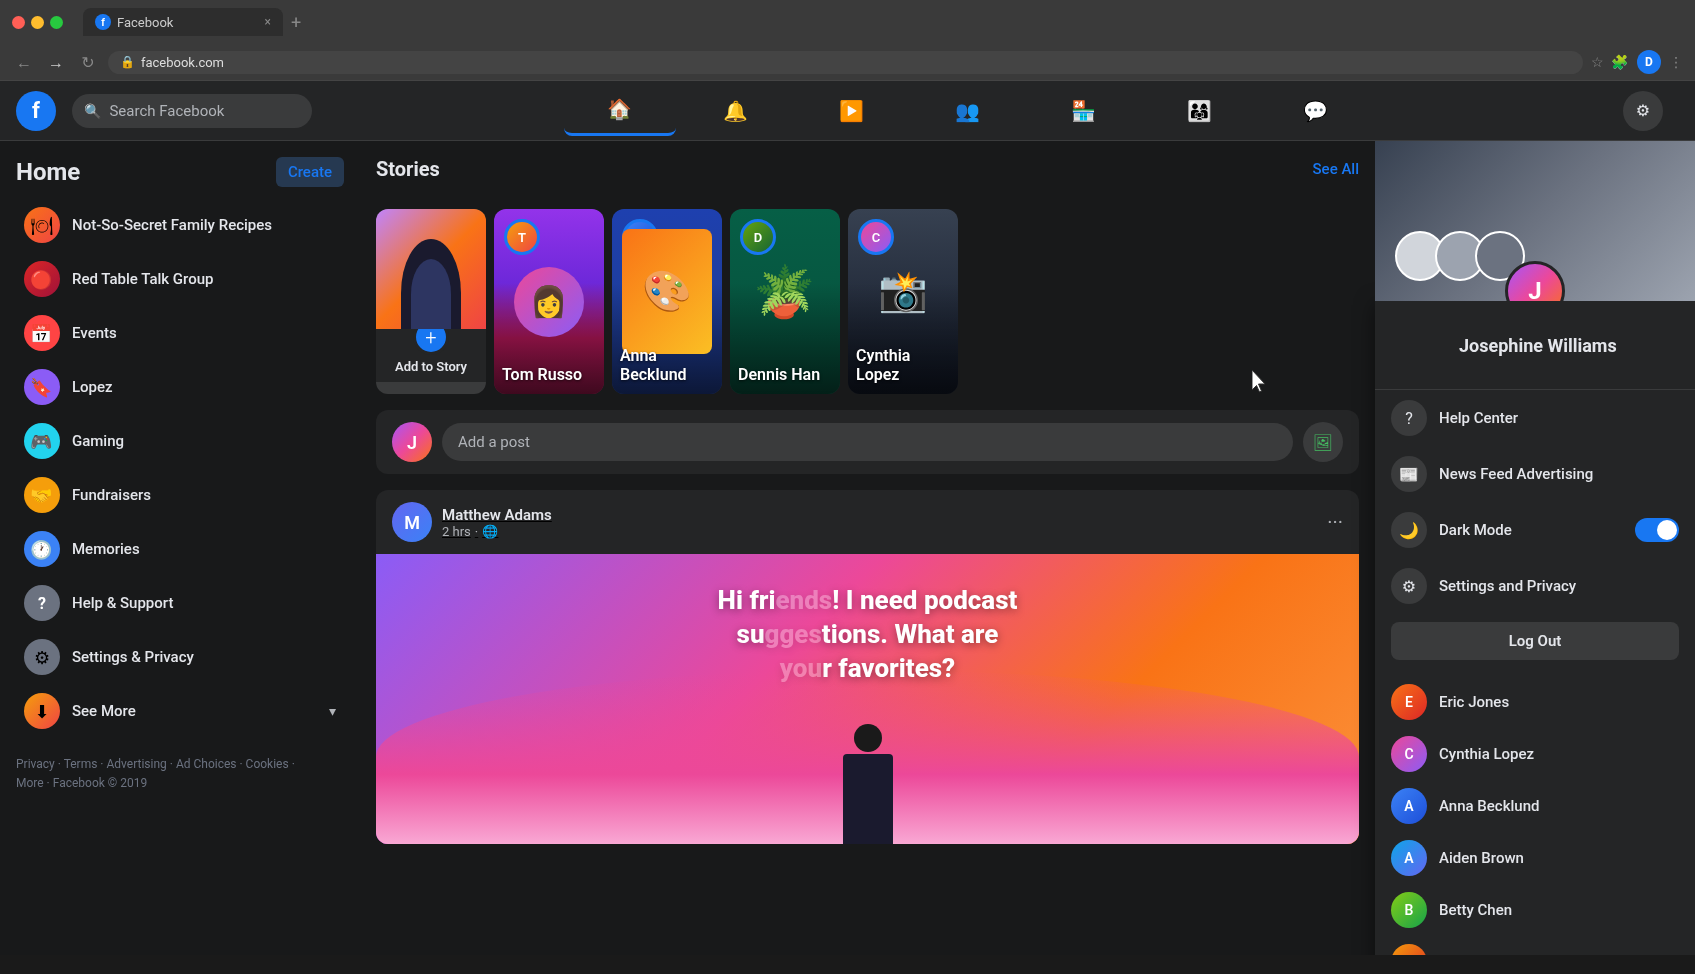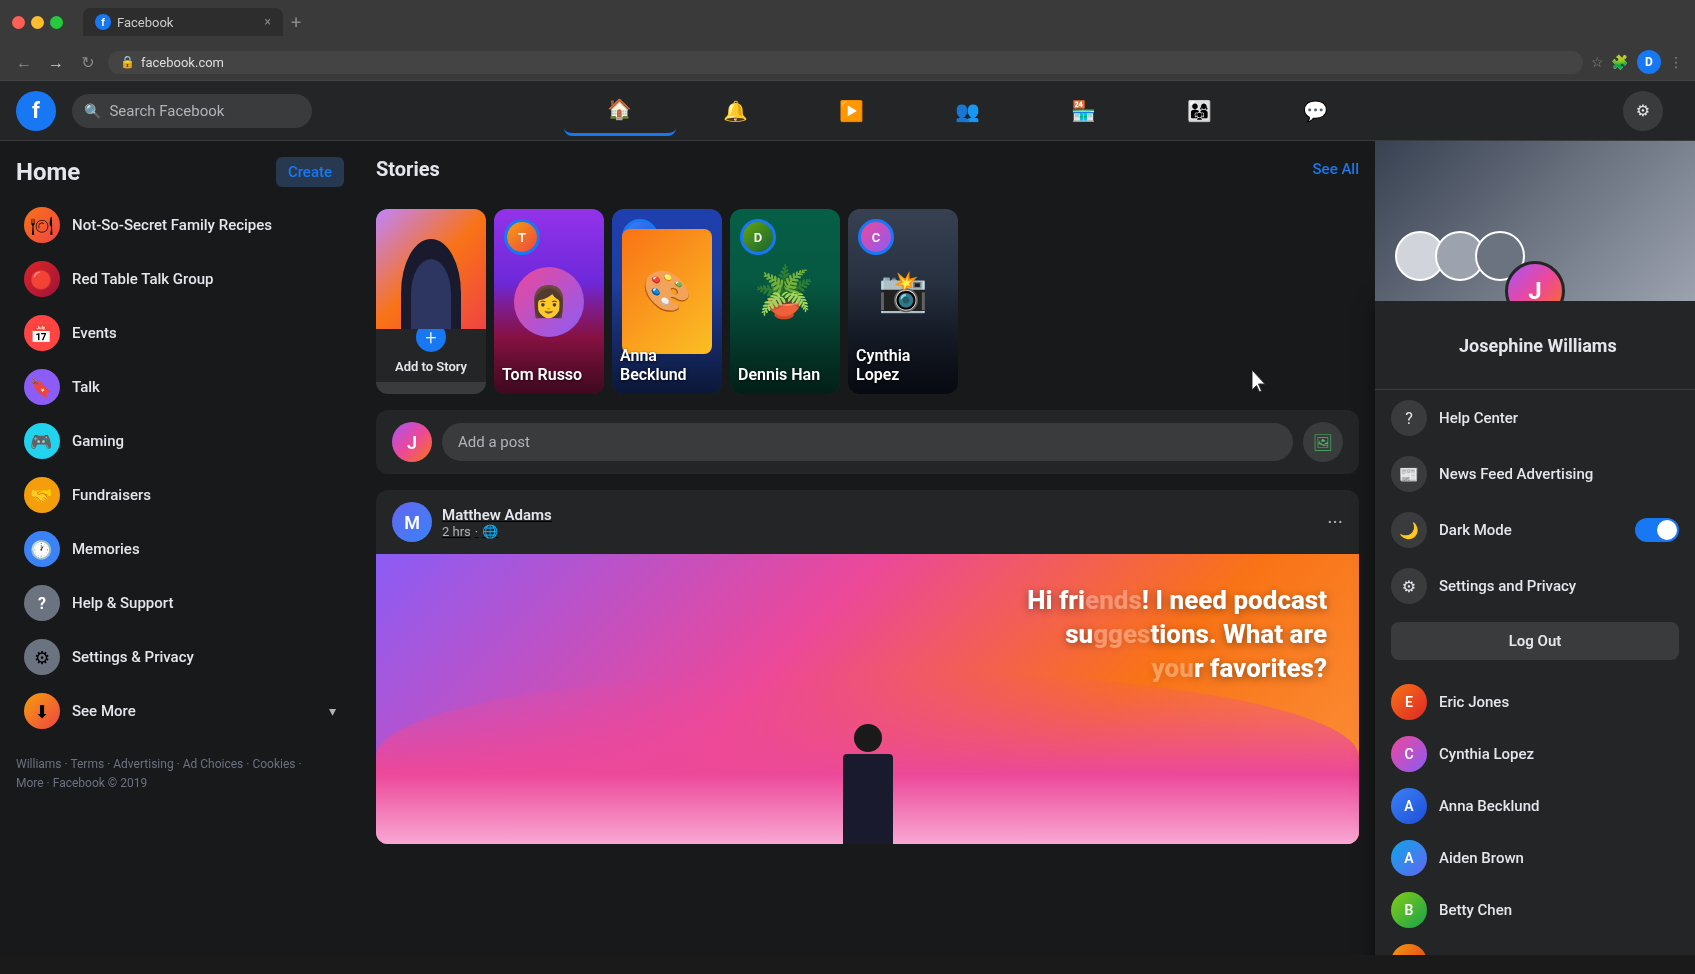--- a/index.html
+++ b/index.html
@@ -685,21 +685,21 @@
         <span class="sidebar-label">Red Table Talk Group</span>
       </div>
 
       <div class="sidebar-item">
         <div class="sidebar-icon events-icon">📅</div>
         <span class="sidebar-label">Events</span>
       </div>
 
       <div class="sidebar-item">
         <div class="sidebar-icon saved-icon">🔖</div>
-        <span class="sidebar-label">Talk</span>
+        <span class="sidebar-label">Lopez</span>
       </div>
 
       <div class="sidebar-item">
         <div class="sidebar-icon gaming-icon">🎮</div>
         <span class="sidebar-label">Gaming</span>
       </div>
 
       <div class="sidebar-item">
         <div class="sidebar-icon fundraisers-icon">🤝</div>
         <span class="sidebar-label">Fundraisers</span>
@@ -721,21 +721,21 @@
       </div>
 
       <div class="sidebar-item-with-chevron">
         <div class="sidebar-icon seemore-icon" style="background: linear-gradient(135deg, #f59e0b, #ef4444);">⬇</div>
         <span class="sidebar-label">See More</span>
         <span class="see-more-chevron">▾</span>
       </div>
 
       <div class="sidebar-footer">
         <span>
-          <a>Williams</a> ·
+          <a>Privacy</a> ·
           <a>Terms</a> ·
           <a>Advertising</a> ·
           <a>Ad Choices</a> ·
           <a>Cookies</a> ·<br>
           <a>More</a> ·
           <span>Facebook © 2019</span>
         </span>
       </div>
     </div>
 
@@ -819,21 +819,21 @@
 
           <div style="position:absolute;bottom:0;left:0;right:0;height:60%;background:linear-gradient(180deg,transparent,#ec4899 60%,#f9a8d4 100%);border-radius:50% 50% 0 0;"></div>
 
           <div style="position:absolute;bottom:0;left:50%;transform:translateX(-50%);z-index:2;display:flex;flex-direction:column;align-items:center;">
 
             <div style="width:28px;height:28px;border-radius:50%;background:#1a1a1a;margin-bottom:2px;"></div>
 
             <div style="width:50px;height:90px;background:#1a1a2e;border-radius:4px 4px 0 0;display:flex;align-items:center;justify-content:center;"></div>
           </div>
 
-          <div class="post-image-overlay" style="position:absolute;top:30px;left:0;right:12px;z-index:3;text-align:right;">
+          <div class="post-image-overlay" style="position:absolute;top:30px;left:0;right:0;z-index:3;">
             <div class="post-image-text" style="font-size:26px;font-weight:800;color:white;text-shadow:0 2px 8px rgba(0,0,0,0.4);line-height:1.3;padding:0 20px;">
               Hi fri<span style="opacity:0.3;">ends</span>! I need podcast<br>
               su<span style="opacity:0.3;">gges</span>tions. What are<br>
               <span style="opacity:0.3;">you</span>r favorites?
             </div>
           </div>
         </div>
       </div>
     </div>
 

